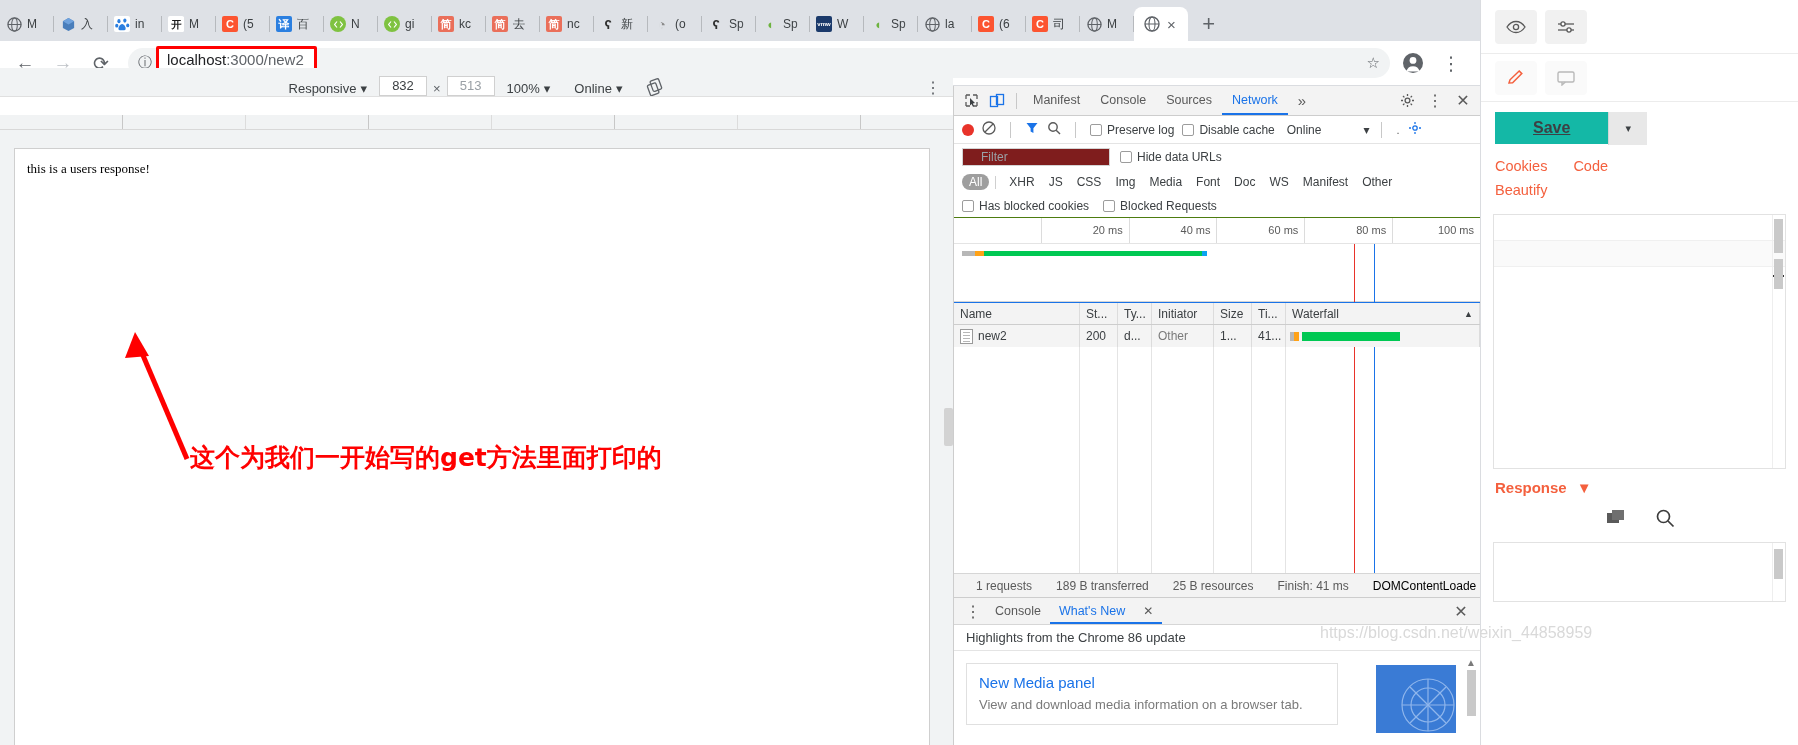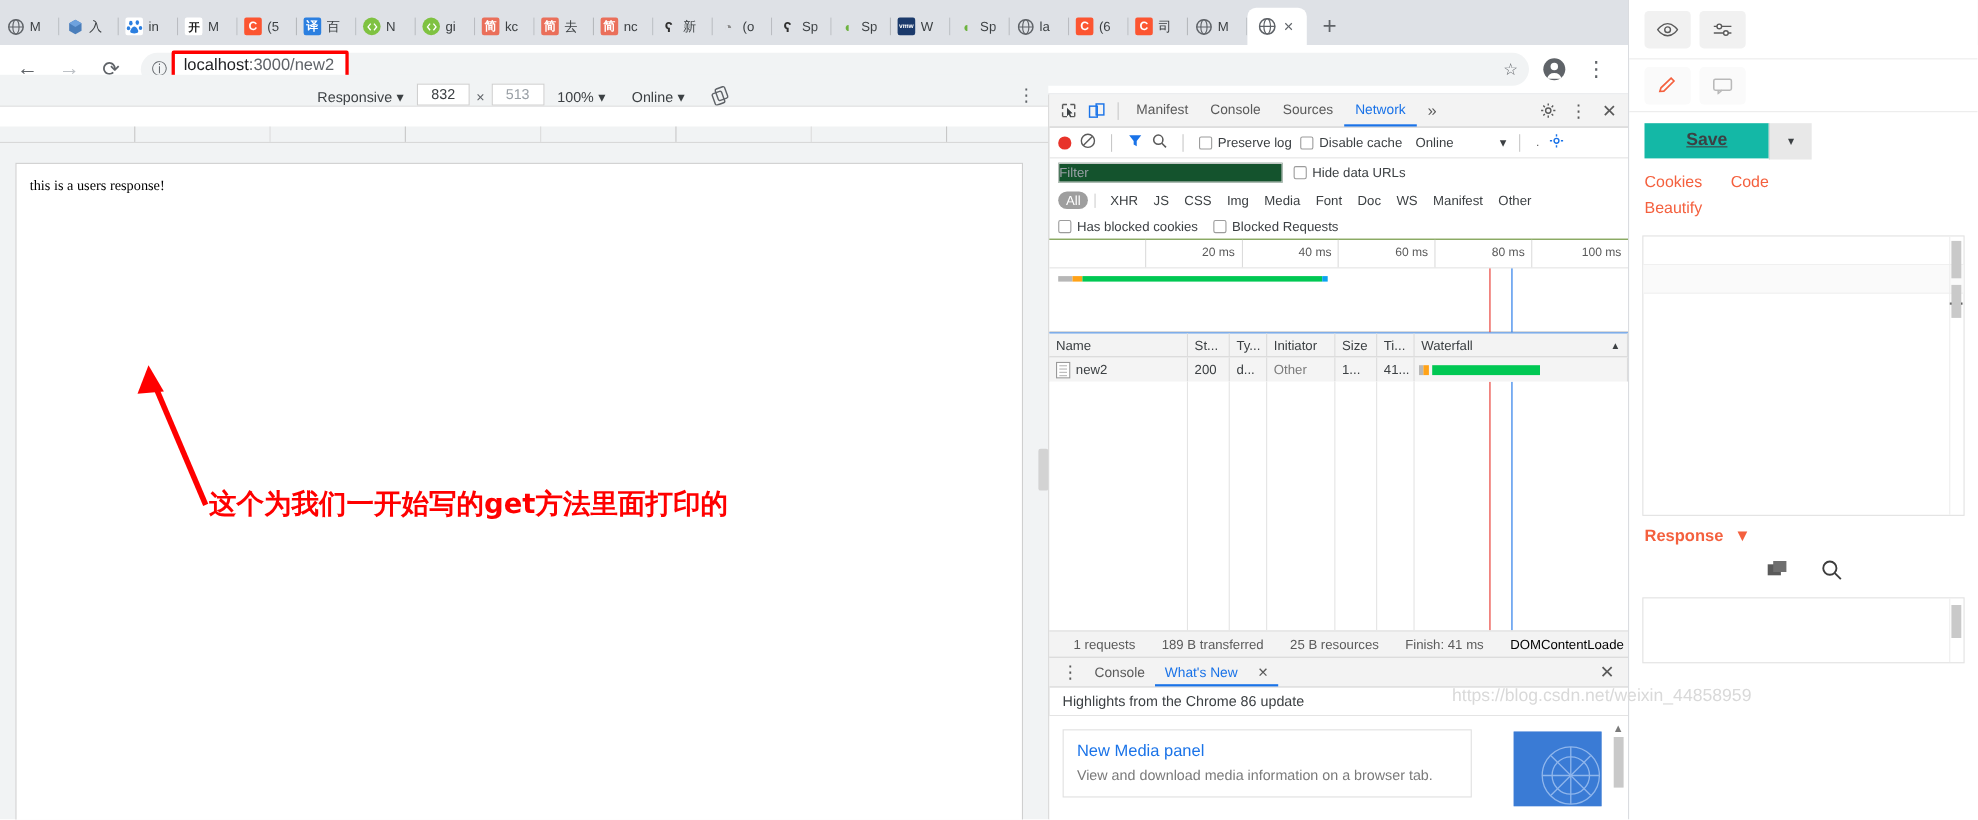--- a/index.html
+++ b/index.html
@@ -177,22 +177,22 @@
   }
   .sel-mini {
     display: flex; align-items: center; gap: 3px; font-size: 12px; color: #3c4043;
   }
 
   .dt-filterbar {
     height: 26px; display: flex; align-items: center; gap: 10px;
     padding: 0 8px; flex: 0 0 26px; font-size: 12px;
   }
   .filter-input {
-    width: 204px; height: 18px; border: 1px solid #d4d4d4; background: #14532d;
-    font-size: 12px; color: #9aa0a6; padding: 0 0; line-height: 16px;
+    width: 148px; height: 18px; border: 1px solid #d4d4d4; background: #7f1d1d;
+    font-size: 12px; color: #9aa0a6; padding: 0 18px; line-height: 16px;
   }
   .dt-typesbar {
     height: 24px; display: flex; align-items: center; gap: 0;
     padding: 0 8px; flex: 0 0 24px; font-size: 12px; color: #3c4043;
   }
   .type-chip { padding: 1px 7px; border-radius: 8px; white-space: nowrap; }
   .type-chip.active { background: #9e9e9e; color: #fff; }
   .type-sep { width: 1px; height: 13px; background: #cfcfcf; margin: 0 6px; }
   .dt-blockedbar {
     height: 24px; display: flex; align-items: center; gap: 14px;

